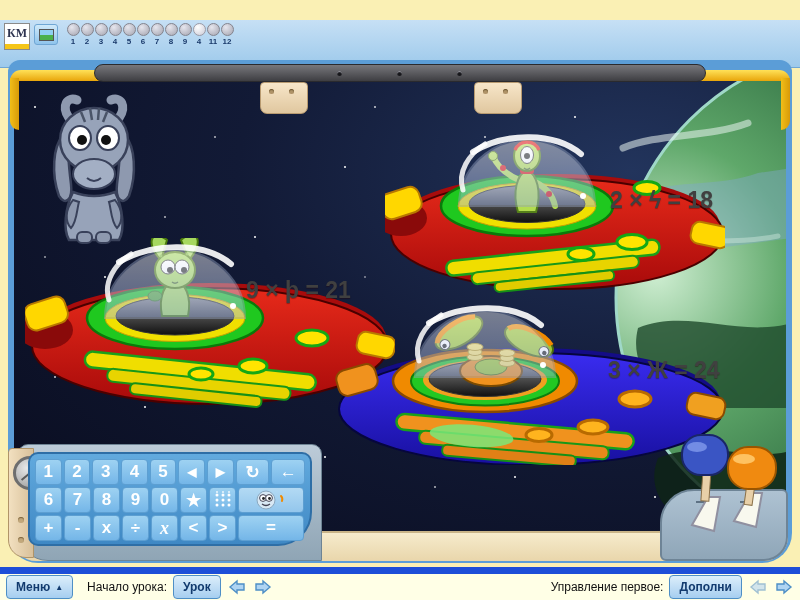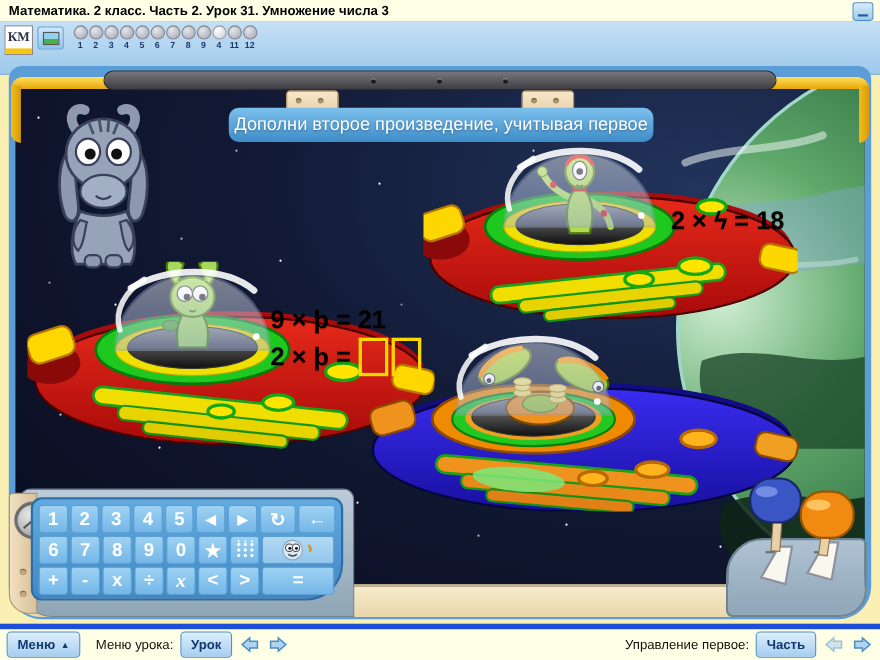--- a/index.html
+++ b/index.html
@@ -63,21 +63,21 @@
          box-shadow:inset 0 1px 1px #9A9AA2;}
   .plate{position:absolute;top:22px;width:46px;height:30px;border:1px solid #B89A70;border-radius:4px 4px 7px 7px;
          background:linear-gradient(#F7E6C9,#E0C79F);}
   .plate b{position:absolute;top:6px;width:5px;height:5px;border-radius:50%;background:#B09468;
            box-shadow:inset 0 1px 1px #6A5430;}
   .banner{position:absolute;left:200px;top:38px;width:386px;height:31px;border-radius:9px;
           background:linear-gradient(#7CC0EC,#3E8CC8);display:flex;align-items:center;justify-content:center;
           color:#FFF;font-size:16.5px;text-shadow:0 1px 2px rgba(0,0,0,.35);white-space:nowrap;}
 
   
-  .eq{position:absolute;color:#000000;font-weight:bold;font-size:23px;line-height:33px;white-space:nowrap;
+  .eq{position:absolute;color:#404040;font-weight:bold;font-size:23px;line-height:33px;white-space:nowrap;
       text-shadow:0 1px 1px rgba(40,0,0,.35);}
   .eq .row2{display:flex;align-items:center;}
   .eq .boxes{display:inline-flex;gap:3px;margin-left:7px;}
   .abox{width:21px;height:29px;border:3px solid #F59300;box-sizing:content-box;cursor:pointer;}
   .eq.left .abox{border-color:#FFD800;}
   .eq.blue .abox{border-color:#F08A00;}
 
   
   .mascot{position:absolute;left:27px;top:28px;}
   .ufo{position:absolute;}
@@ -111,42 +111,36 @@
   .key.dim{background:linear-gradient(#B3DAF4,#93C6EC);}
 
   
   .dash{position:absolute;right:4px;bottom:2px;width:128px;height:72px;box-sizing:border-box;
         background:linear-gradient(#AEC2D2,#8FA6B8);border:2px solid #6E8496;border-radius:34px 6px 24px 6px;}
   .dash i{position:absolute;top:10px;width:10px;height:2px;background:#5E7284;}
   .levers{position:absolute;right:10px;bottom:20px;}
 
   
   .footer{position:absolute;left:0;top:567px;width:800px;height:33px;background:#FFFFE6;
-          border-top:5px solid #1d4ed8;display:flex;align-items:center;padding:0 6px;box-sizing:border-box;
+          border-top:7px solid #1d4ed8;display:flex;align-items:center;padding:0 6px;box-sizing:border-box;
           font-size:12px;color:#111;gap:6px;}
   .btn{height:22px;background:linear-gradient(#DCEEFB,#A6CEF0);border:1px solid #4E8FC6;border-radius:4px;
        display:inline-flex;align-items:center;justify-content:center;padding:0 9px;font-weight:bold;
        color:#123A6E;font-size:12px;cursor:pointer;white-space:nowrap;}
   .btn .tri{font-size:8px;margin-left:5px;color:#123A6E;}
   .arrow-btn{width:20px;height:18px;display:inline-flex;align-items:center;justify-content:center;cursor:pointer;}
   .arrow-btn.dimmed{opacity:.65;}
   .spacer{flex:1;}
   .lbl{white-space:nowrap;}
 </style>
 </head>
 <body>
 
 <div class="app">
 
-  <div class="titlebar">
-    <span class="t">Математика. 2 класс. Часть 2. Урок 31. Умножение числа 3</span>
-    <div class="min-btn">
-        <i></i>
-      </div>
-  </div>
 
   <div class="toolbar">
     <div class="logo"><span>КМ</span><i></i></div>
     <div class="img-btn">
         <span class="img-ic"></span>
       </div>
     <div class="slides">
       <div class="slide">
           <span class="c"></span>
           <span class="n">1</span>
@@ -230,23 +224,20 @@
     </div>
     <div class="plate" style="left:252px">
       <b style="left:8px"></b>
         <b style="left:28px"></b>
     </div>
     <div class="plate" style="left:466px">
       <b style="left:8px"></b>
         <b style="left:28px"></b>
     </div>
 
-    <div class="banner">
-      <span>Дополни второе произведение, учитывая первое</span>
-    </div>
 
     <svg class="mascot" width="118" height="160" viewBox="0 0 118 160">
       <path d="M34,30 C26,18 32,8 42,12" stroke="#8E99AF" stroke-width="9" fill="none" stroke-linecap="round"></path>
       <path d="M84,30 C92,18 86,8 76,12" stroke="#8E99AF" stroke-width="9" fill="none" stroke-linecap="round"></path>
       <path d="M28,48 C18,58 16,86 24,108 C30,118 38,112 36,96 C34,80 32,62 34,52 Z" fill="#8E99AF" stroke="#39415A" stroke-width="2.5"></path>
       <path d="M90,48 C100,58 102,86 94,108 C88,118 80,112 82,96 C84,80 86,62 84,52 Z" fill="#8E99AF" stroke="#39415A" stroke-width="2.5"></path>
       <path d="M38,104 C30,120 28,142 34,152 L84,152 C90,142 88,120 80,104 Q59,112 38,104 Z" fill="#97A3B9" stroke="#39415A" stroke-width="2.5"></path>
       <path d="M38,112 C30,122 30,134 36,140 C42,134 42,120 44,114 Z" fill="#8E99AF" stroke="#39415A" stroke-width="2"></path>
       <path d="M80,112 C88,122 88,134 82,140 C76,134 76,120 74,114 Z" fill="#8E99AF" stroke="#39415A" stroke-width="2"></path>
       <rect x="42" y="144" width="15" height="11" rx="5" fill="#8E99AF" stroke="#39415A" stroke-width="2"></rect>
@@ -420,32 +411,26 @@
         </g>
       </g>
       <path d="M80,74 A70,66 0 1 1 220,74 Z" fill="url(#u3d)" opacity="0.42" stroke="#94A2C0" stroke-width="2"></path>
       <path d="M94,20 C128,0 180,0 206,22" stroke="#FFF" stroke-width="6" fill="none" stroke-linecap="round" opacity="0.9"></path>
       <path d="M84,58 C78,40 90,22 106,12" stroke="#FFF" stroke-width="5" fill="none" stroke-linecap="round" opacity="0.85"></path>
       <circle cx="208" cy="62" r="3" fill="#FFF"></circle>
     </svg>
 
     <div class="eq left" style="left:238px;top:214px">
       <div>9 × þ = 21</div>
-      <div class="row2">
-        <span>2 × þ =</span>
-        <span class="boxes">
-          <span class="abox"></span>
-          <span class="abox"></span>
-        </span>
-      </div>
     </div>
     <div class="eq" style="left:602px;top:124px">
       <div>2 × ϟ = 18</div>
     </div>
     <div class="eq blue" style="left:600px;top:294px">
+      <div>3 × Ж = 24</div>
     </div>
 
     <div class="cream"></div>
 
     <div class="numback"></div>
     <div class="bracket">
       <u style="top:68px"></u>
         <u style="top:88px"></u>
     </div>
     <div class="dial">
@@ -528,35 +513,35 @@
         <ellipse cx="78" cy="34" rx="11" ry="5" fill="#FFC86A" opacity="0.9"></ellipse>
       </g>
     </svg>
   </div>
 
   <div class="footer">
     <div class="btn">
       <span>Меню</span>
       <span class="tri">▲</span>
     </div>
-    <span class="lbl" style="margin-left:8px">Меню урока:</span>
+    <span class="lbl" style="margin-left:8px">Начало урока:</span>
     <div class="btn">Урок</div>
     <span class="arrow-btn">
       <svg width="18" height="16" viewBox="0 0 18 16">
         <path d="M2,8 L9,2 L9,5 L16,5 L16,11 L9,11 L9,14 Z" fill="#AFD4F2" stroke="#4E8FC6" stroke-width="1.4"></path>
       </svg>
     </span>
     <span class="arrow-btn">
       <svg width="18" height="16" viewBox="0 0 18 16">
         <path d="M16,8 L9,2 L9,5 L2,5 L2,11 L9,11 L9,14 Z" fill="#AFD4F2" stroke="#4E8FC6" stroke-width="1.4"></path>
       </svg>
     </span>
     <span class="spacer"></span>
     <span class="lbl">Управление первое:</span>
-    <div class="btn">Часть</div>
+    <div class="btn">Дополни</div>
     <span class="arrow-btn dimmed">
       <svg width="18" height="16" viewBox="0 0 18 16">
         <path d="M2,8 L9,2 L9,5 L16,5 L16,11 L9,11 L9,14 Z" fill="#BBD6EE" stroke="#6E9FC8" stroke-width="1.4"></path>
       </svg>
     </span>
     <span class="arrow-btn">
       <svg width="18" height="16" viewBox="0 0 18 16">
         <path d="M16,8 L9,2 L9,5 L2,5 L2,11 L9,11 L9,14 Z" fill="#AFD4F2" stroke="#4E8FC6" stroke-width="1.4"></path>
       </svg>
     </span>

